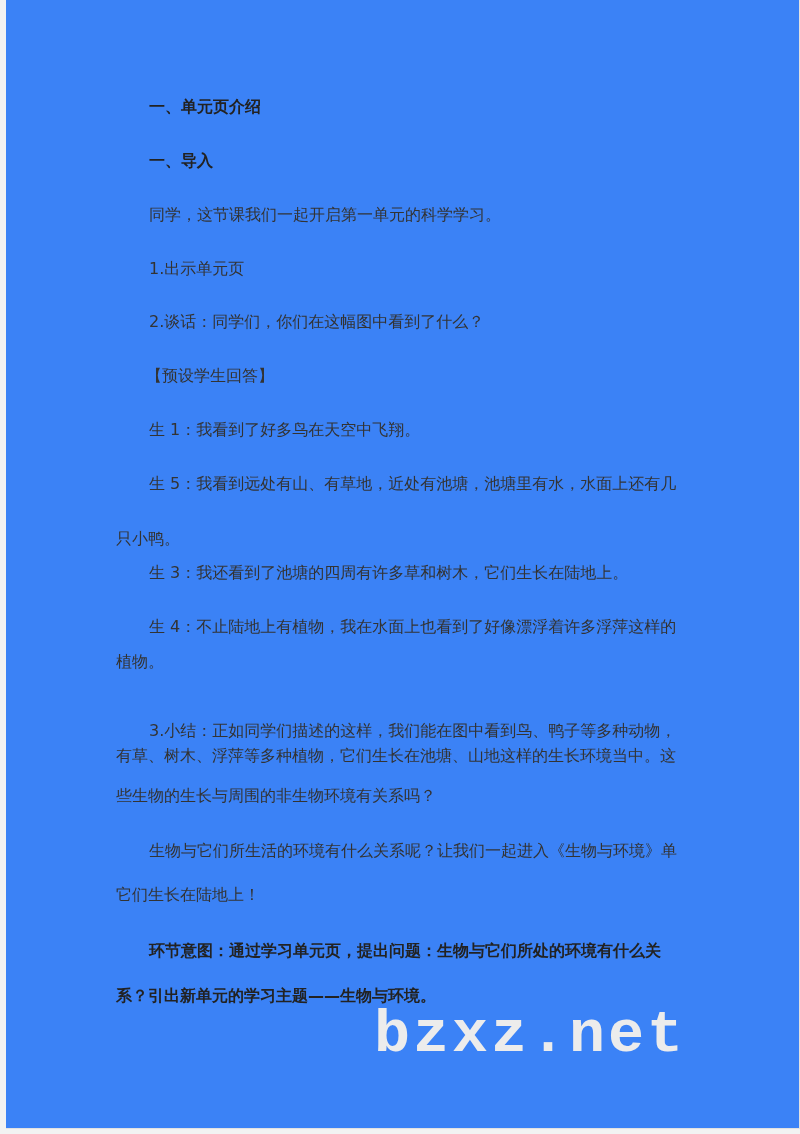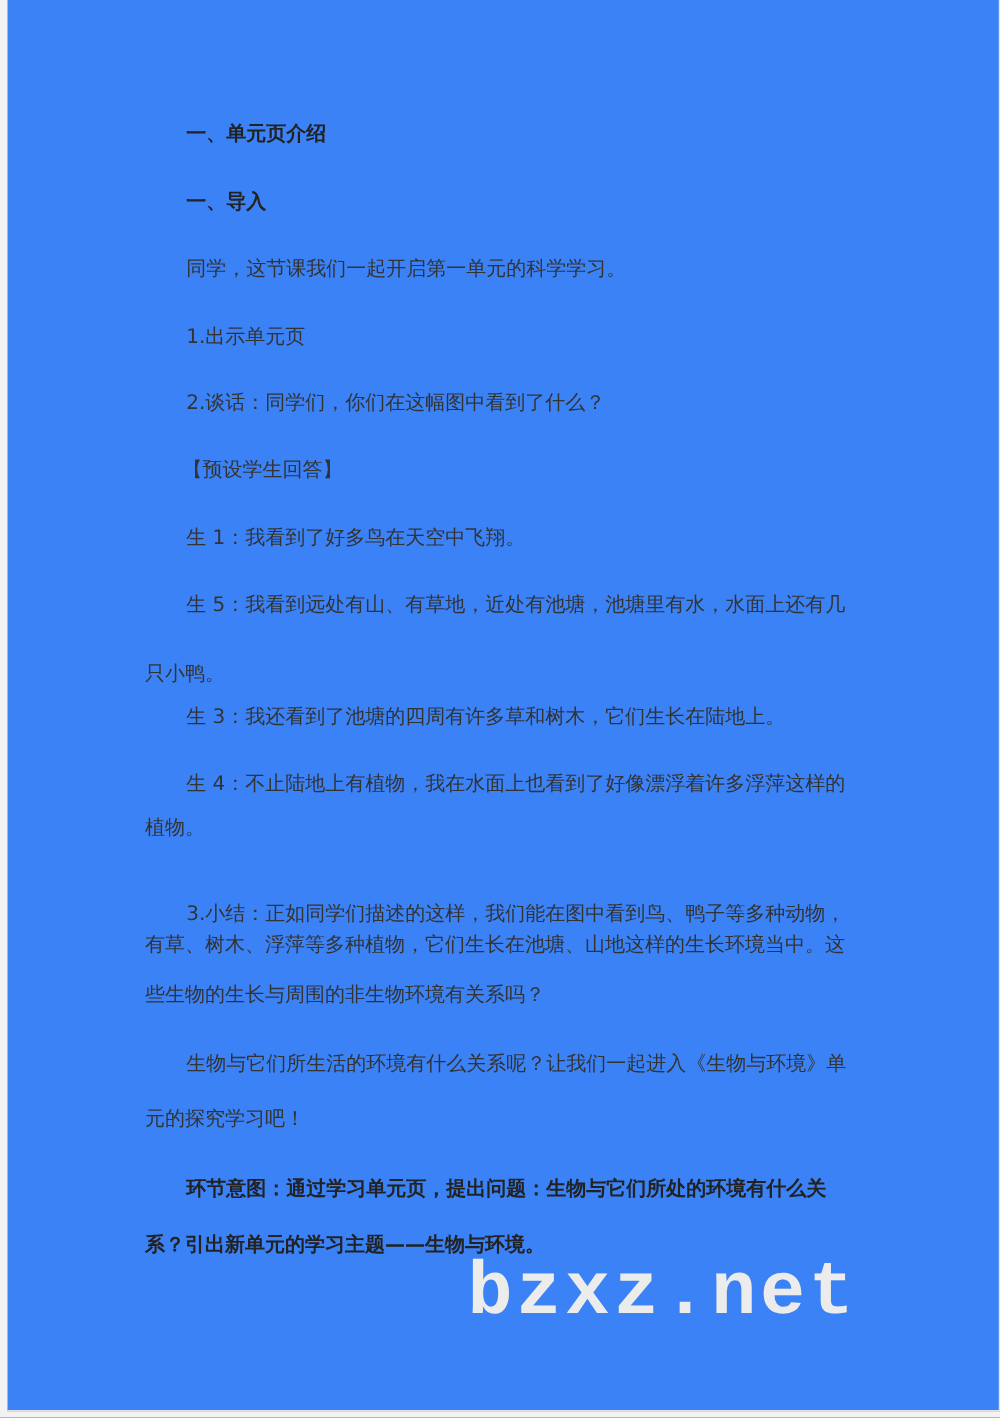--- a/index.html
+++ b/index.html
@@ -37,19 +37,19 @@
   <div class="line" style="left:143px;top:563px;">生 3：我还看到了池塘的四周有许多草和树木，它们生长在陆地上。</div>
 
   <div class="line" style="left:143px;top:617px;">生 4：不止陆地上有植物，我在水面上也看到了好像漂浮着许多浮萍这样的</div>
   <div class="line" style="left:110px;top:652px;">植物。</div>
 
   <div class="line" style="left:143px;top:706px;margin-top:15px;">3.小结：正如同学们描述的这样，我们能在图中看到鸟、鸭子等多种动物，</div>
   <div class="line" style="left:110px;top:746px;">有草、树木、浮萍等多种植物，它们生长在池塘、山地这样的生长环境当中。这</div>
   <div class="line" style="left:110px;top:786px;">些生物的生长与周围的非生物环境有关系吗？</div>
 
   <div class="line" style="left:143px;top:841px;text-align:right;">生物与它们所生活的环境有什么关系呢？让我们一起进入《生物与环境》单</div>
-  <div class="line" style="left:110px;top:885px;">元的探究学习吧！</div>
+  <div class="line" style="left:110px;top:885px;">它们生长在陆地上！</div>
 
   <div class="line bold" style="left:110px;top:986px;">系？引出新单元的学习主题——生物与环境。</div>
   <div class="line bold" style="left:143px;top:941px;">环节意图：通过学习单元页，提出问题：生物与它们所处的环境有什么关</div>
 
   <div class="watermark">bzxz.net</div>
 </div>
 
 </body></html>

